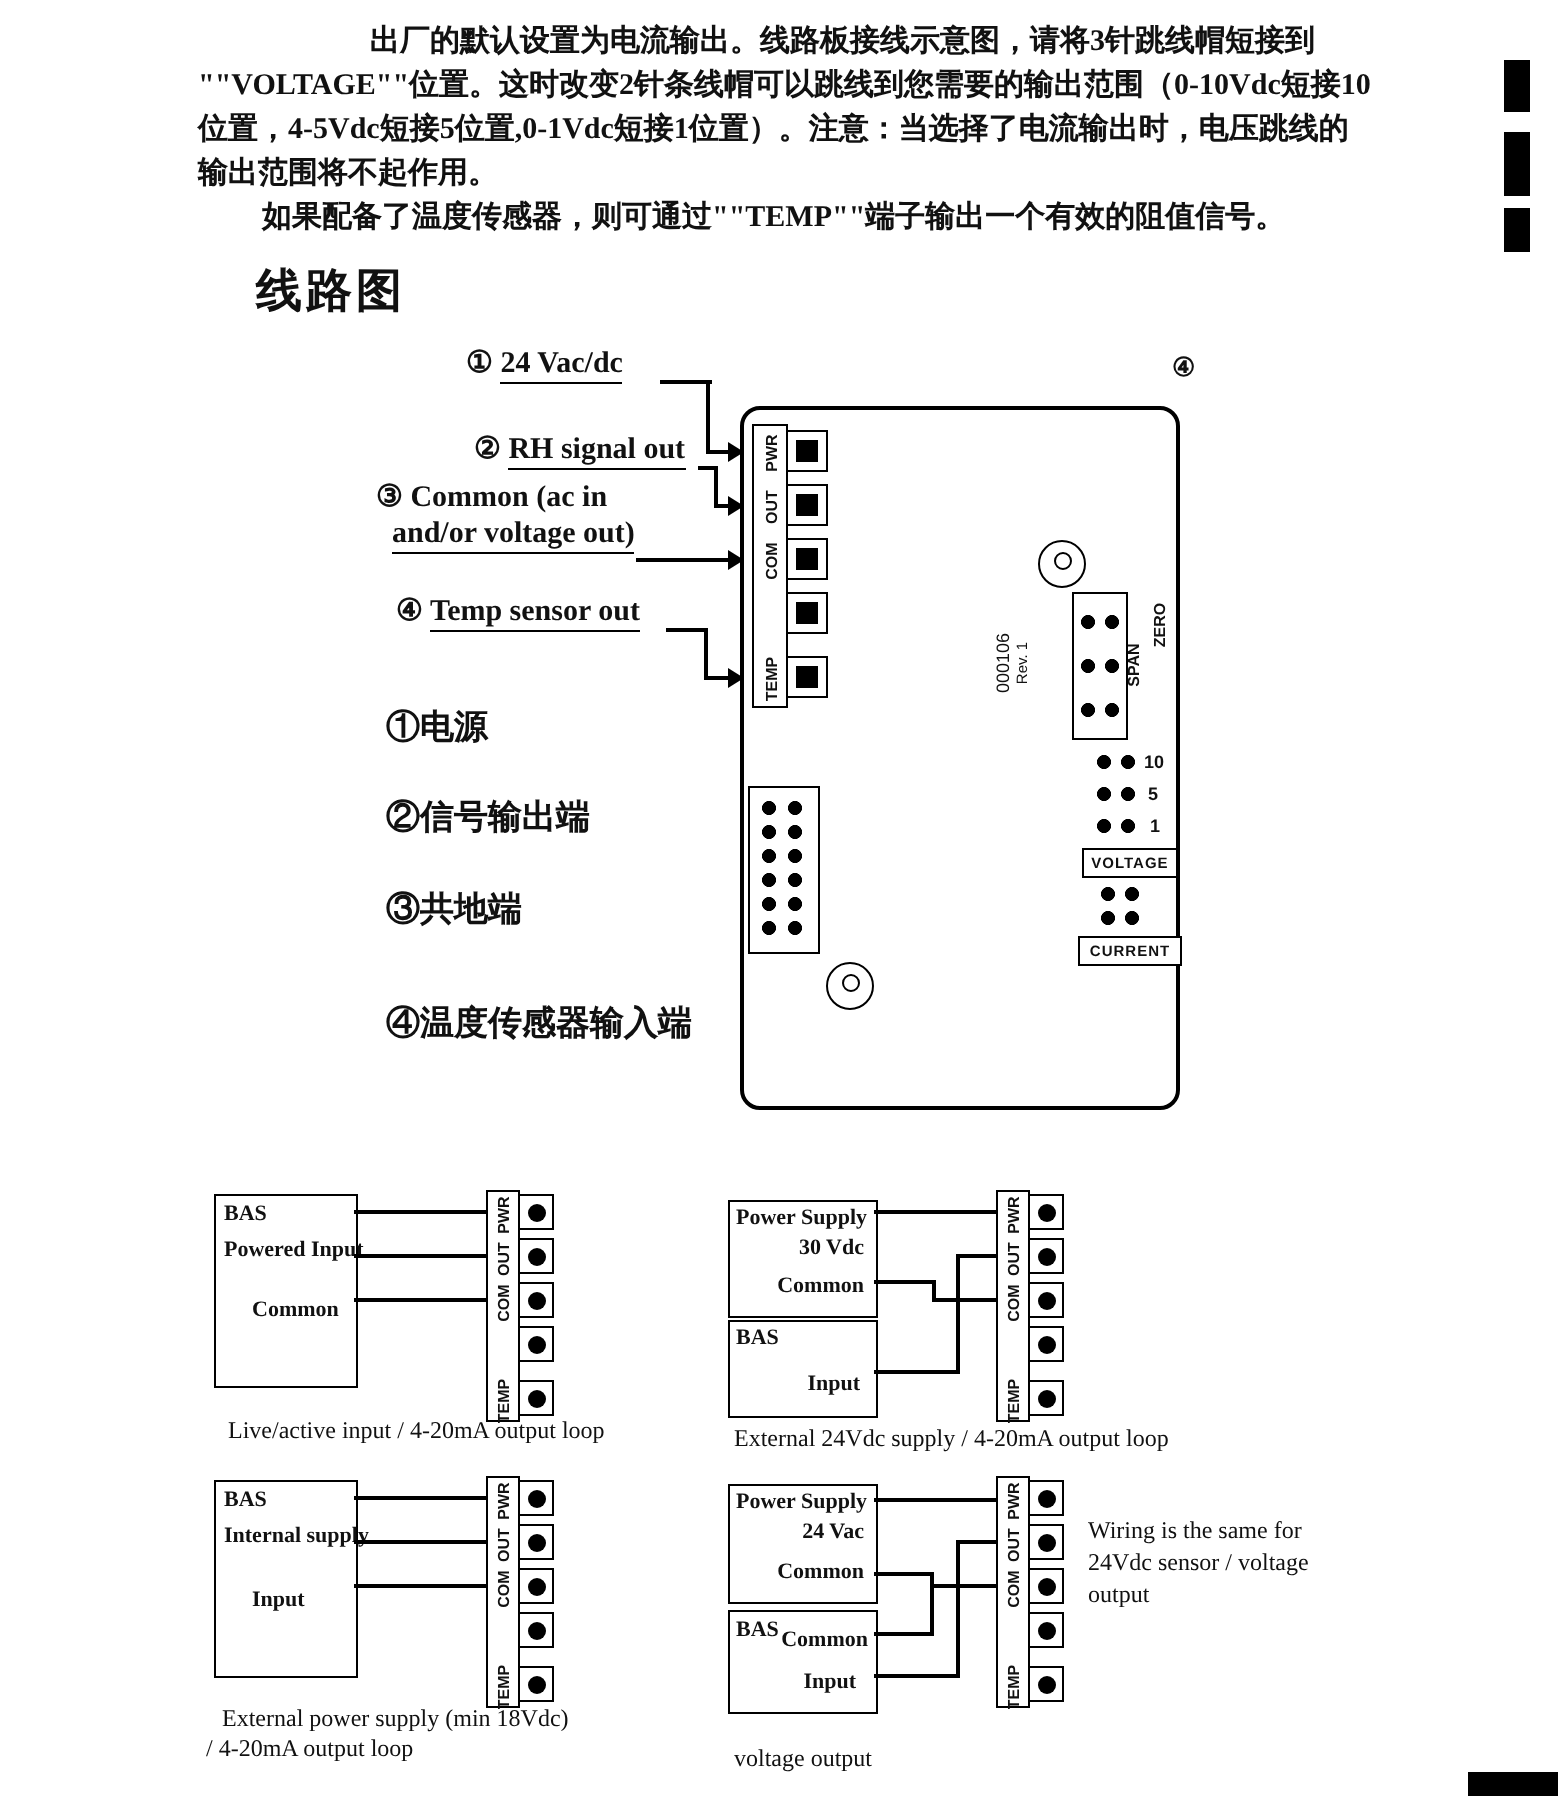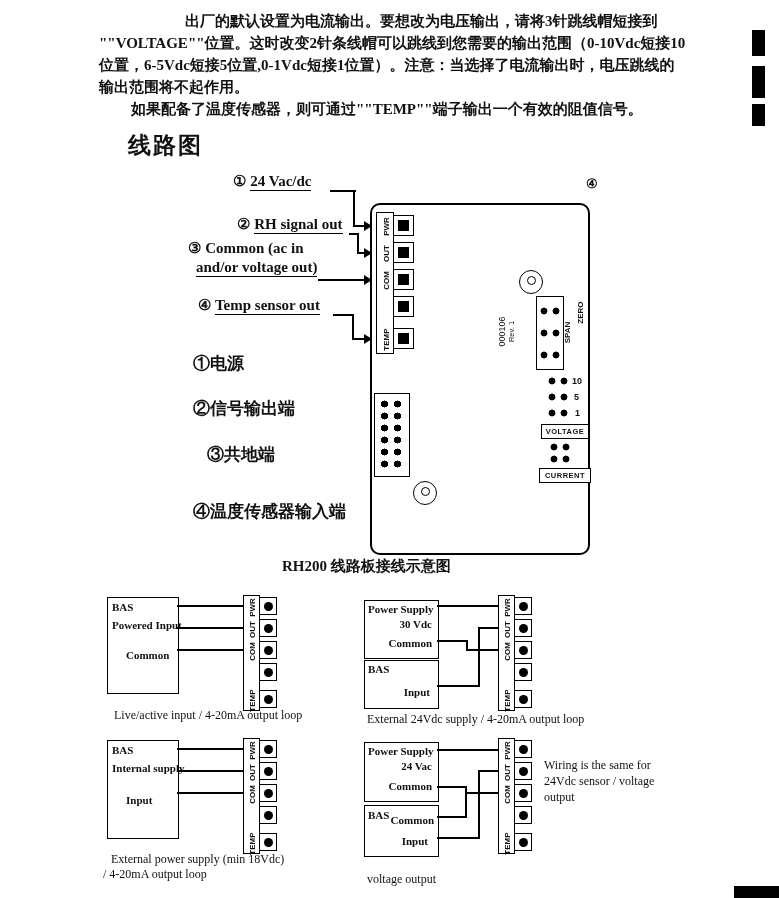--- a/index.html
+++ b/index.html
@@ -55,23 +55,23 @@
   .bl{position:absolute;font-weight:bold;font-size:11px;white-space:nowrap;}
   .br{position:absolute;font-weight:bold;font-size:11px;white-space:nowrap;}
   .cap{position:absolute;font-size:12px;white-space:nowrap;}
 </style>
 </head>
 <body>
 
 <div class="page">
 
   <div class="intro">
-    <div class="ind1">出厂的默认设置为电流输出。要想改为电压输出，请将3针跳线帽短接到</div>
+    <div class="ind1">出厂的默认设置为电流输出。线路板接线示意图，请将3针跳线帽短接到</div>
     <div>""VOLTAGE""位置。这时改变2针条线帽可以跳线到您需要的输出范围（0-10Vdc短接10</div>
-    <div>位置，6-5Vdc短接5位置,0-1Vdc短接1位置）。注意：当选择了电流输出时，电压跳线的</div>
+    <div>位置，4-5Vdc短接5位置,0-1Vdc短接1位置）。注意：当选择了电流输出时，电压跳线的</div>
     <div>输出范围将不起作用。</div>
     <div class="ind5">如果配备了温度传感器，则可通过""TEMP""端子输出一个有效的阻值信号。</div>
   </div>
 
   <div class="mark" style="left:752px;top:30px;width:13px;height:26px"></div>
   <div class="mark" style="left:752px;top:66px;width:13px;height:32px"></div>
   <div class="mark" style="left:752px;top:104px;width:13px;height:22px"></div>
   <div class="mark" style="left:734px;top:886px;width:45px;height:12px"></div>
 
   <div class="h1" style="left:128px;top:130px">线路图</div>
@@ -141,24 +141,23 @@
 
     <div class="pins" style="left:548px;top:441px;width:24px;height:24px;background-size:12px 12px"></div>
     <div class="jbox" style="left:539px;top:468px;width:50px;height:13px">CURRENT</div>
 
     <div class="pbox" style="left:374px;top:393px;width:34px;height:82px">
       <div class="pins" style="left:3px;top:4px;width:26px;height:72px;background-size:13px 12px"></div>
     </div>
 
     <div class="legend" style="left:193px;top:352px">①电源</div>
     <div class="legend" style="left:193px;top:397px">②信号输出端</div>
-    <div class="legend" style="left:207px;top:443px">③共地端</div>
+    <div class="legend" style="left:193px;top:443px">③共地端</div>
     <div class="legend" style="left:193px;top:500px">④温度传感器输入端</div>
 
-    <div class="cap-main" style="left:282px;top:557px">RH200 线路板接线示意图</div>
   </div>
 
   <div class="layer">
     <div class="box" style="left:107px;top:597px;width:70px;height:95px">
       <span class="bl" style="left:4px;top:3px">BAS</span>
       <span class="bl" style="left:4px;top:21px">Powered Input</span>
       <span class="bl" style="left:18px;top:51px">Common</span>
     </div>
     <div class="ln" style="left:177px;top:605px;width:66px;height:1.5px"></div>
     <div class="ln" style="left:177px;top:627px;width:66px;height:1.5px"></div>

